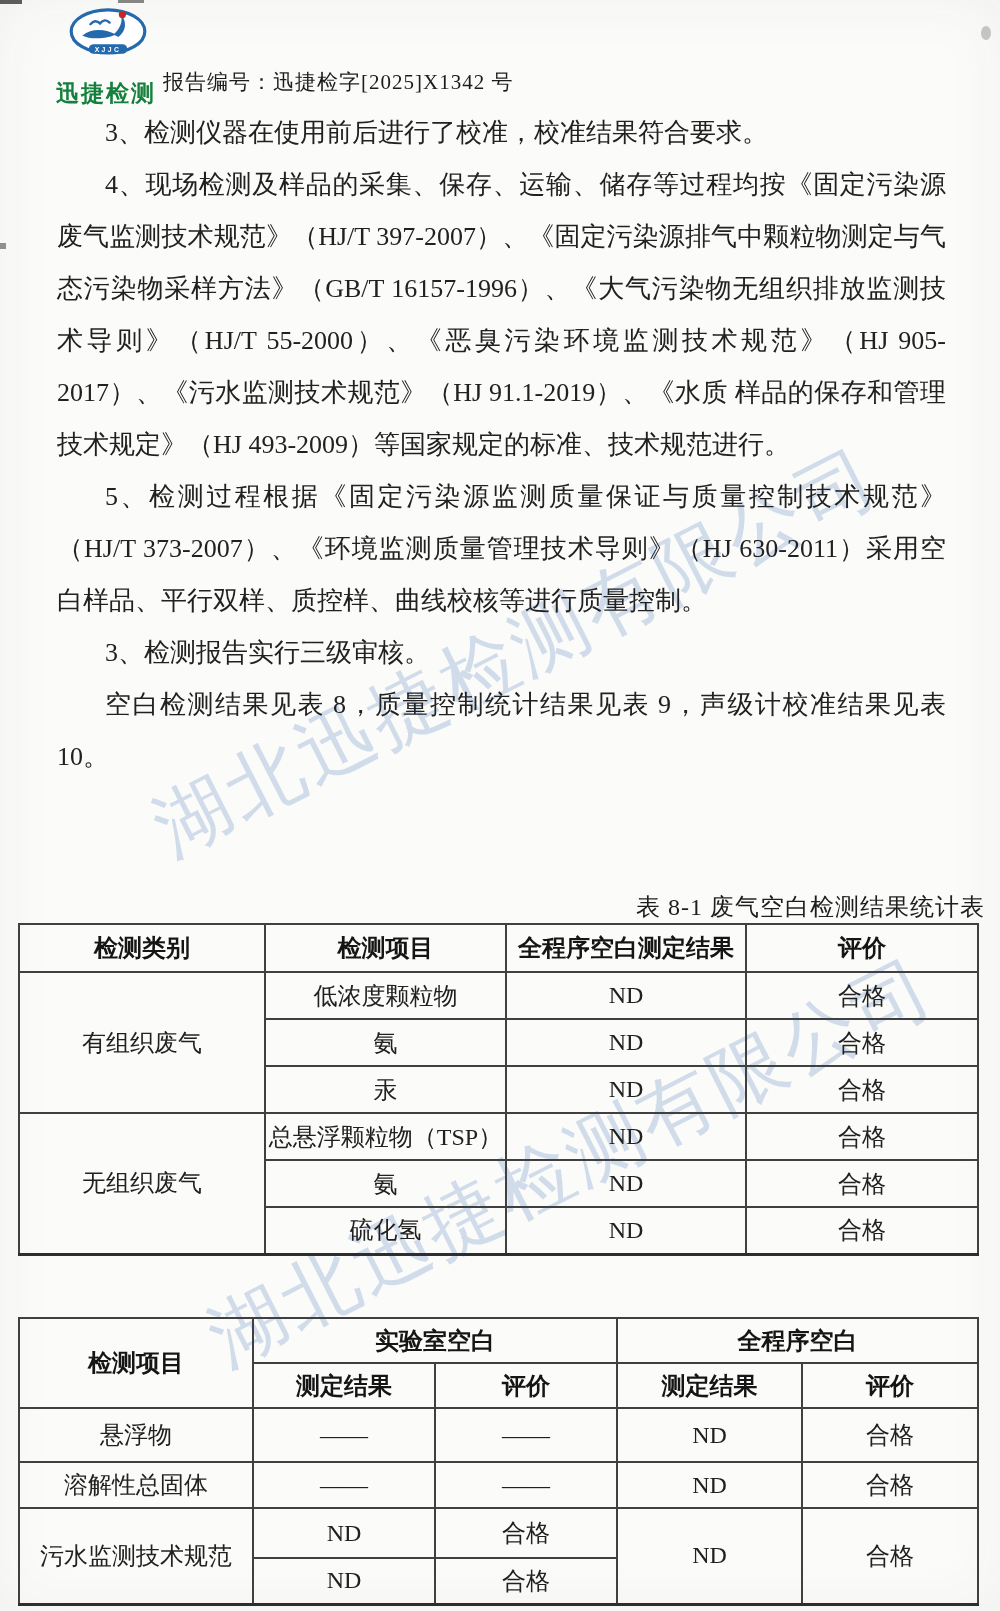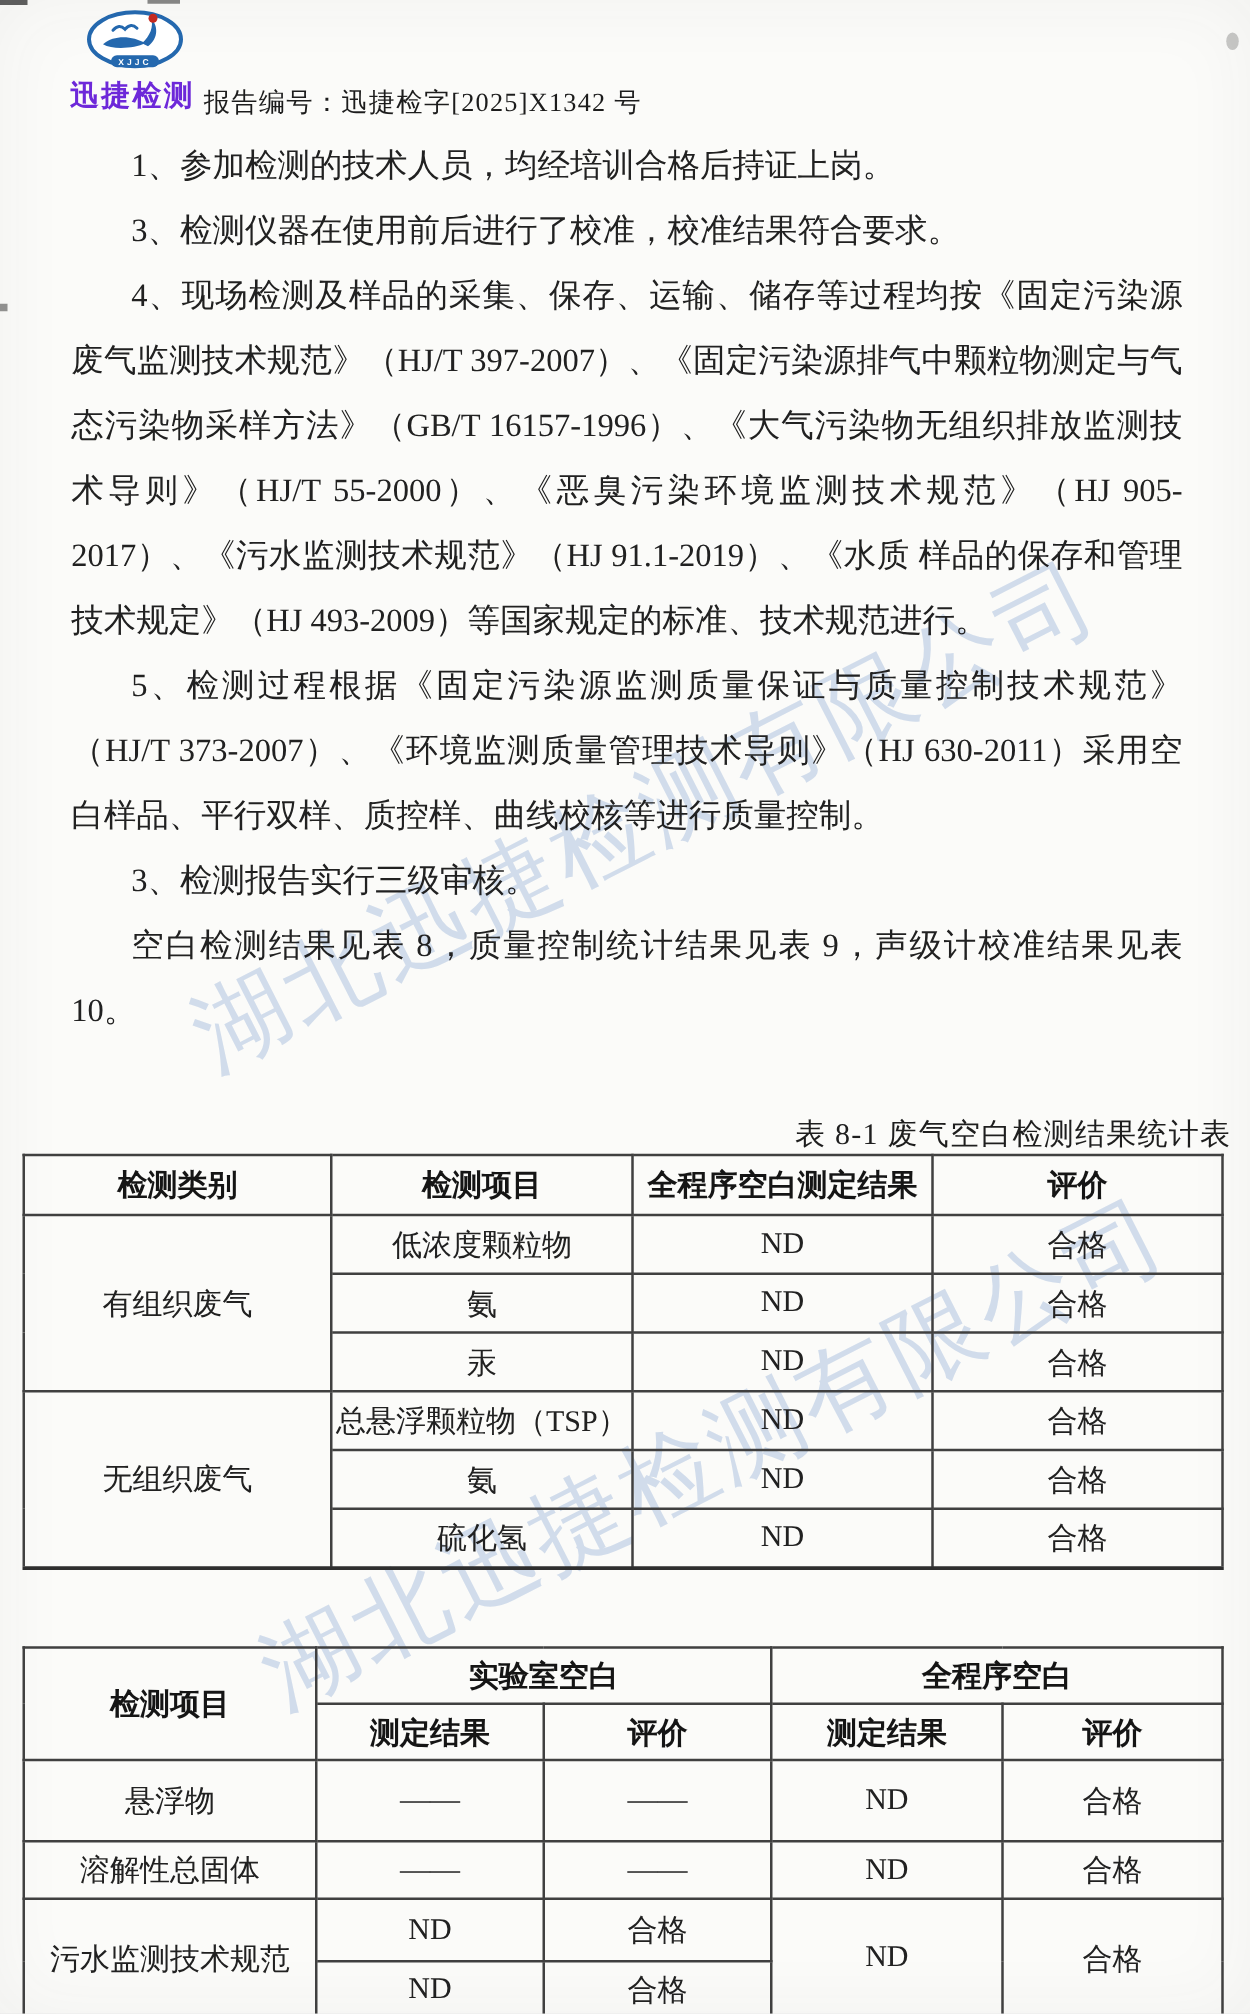--- a/index.html
+++ b/index.html
@@ -11,22 +11,22 @@
     overflow:hidden;
     font-family:"Liberation Serif","DejaVu Serif",serif;
     color:#212121;
     box-shadow:inset 0 0 60px rgba(60,60,55,0.05);
   }
   
   .logo-wrap{position:absolute;left:56px;top:8px;width:110px;}
   .logo-svg{display:block;margin-left:12px;}
   .logo-name{
     font-family:"Liberation Sans","DejaVu Sans",sans-serif;
-    font-weight:bold;color:#6d28d9;font-size:23px;letter-spacing:2px;
-    margin-top:3px;white-space:nowrap;
+    font-weight:bold;color:#15803d;font-size:23px;letter-spacing:2px;
+    margin-top:20px;white-space:nowrap;
   }
   .report-no{
     position:absolute;left:163px;top:68px;
     font-size:21px;color:#1c1c1c;letter-spacing:1px;white-space:nowrap;
   }
   
   .body-text{
     position:absolute;left:57px;top:107px;width:889px;
     font-size:26px;line-height:52px;text-align:justify;
     z-index:2;
@@ -92,21 +92,20 @@
       <path d="M28,20 q6,-7 12,-1 q6,-7 12,-1" fill="none" stroke="#2468ae" stroke-width="3" stroke-linecap="round"></path>
       <circle cx="68" cy="8" r="4.5" fill="#c42a21"></circle>
       <rect x="26" y="45" width="48" height="12" rx="6" fill="#2468ae"></rect>
       <text x="50" y="54.5" text-anchor="middle" font-family="Liberation Sans, DejaVu Sans, sans-serif" font-size="8.5" font-weight="bold" letter-spacing="3" fill="#ffffff">XJJC</text>
     </svg>
     <div class="logo-name">迅捷检测</div>
   </div>
   <div class="report-no">报告编号：迅捷检字[2025]X1342 号</div>
 
   <div class="body-text">
-    <p>1、参加检测的技术人员，均经培训合格后持证上岗。</p>
     <p>3、检测仪器在使用前后进行了校准，校准结果符合要求。</p>
     <p>4、现场检测及样品的采集、保存、运输、储存等过程均按《固定污染源废气监测技术规范》（HJ/T 397-2007）、《固定污染源排气中颗粒物测定与气态污染物采样方法》（GB/T 16157-1996）、《大气污染物无组织排放监测技术导则》（HJ/T 55-2000）、《恶臭污染环境监测技术规范》（HJ 905-2017）、《污水监测技术规范》（HJ 91.1-2019）、《水质 样品的保存和管理技术规定》（HJ 493-2009）等国家规定的标准、技术规范进行。</p>
     <p>5、检测过程根据《固定污染源监测质量保证与质量控制技术规范》（HJ/T 373-2007）、《环境监测质量管理技术导则》（HJ 630-2011）采用空白样品、平行双样、质控样、曲线校核等进行质量控制。</p>
     <p>3、检测报告实行三级审核。</p>
     <p>空白检测结果见表 8，质量控制统计结果见表 9，声级计校准结果见表 10。</p>
   </div>
 
   <div class="tbl-title" style="top:891px;">表 8-1  废气空白检测结果统计表</div>
   <table class="tbl tbl-b3" style="top:923px;">
     <colgroup>
@@ -170,21 +169,21 @@
       <th rowspan="2">检测项目</th>
       <th colspan="2">实验室空白</th>
       <th colspan="2">全程序空白</th>
     </tr>
     <tr style="height:45px">
       <th>测定结果</th>
       <th>评价</th>
       <th>测定结果</th>
       <th>评价</th>
     </tr>
-    <tr style="height:65px">
+    <tr style="height:54px">
       <td>悬浮物</td>
       <td>——</td>
       <td>——</td>
       <td>ND</td>
       <td>合格</td>
     </tr>
     <tr style="height:46px">
       <td>溶解性总固体</td>
       <td>——</td>
       <td>——</td>

